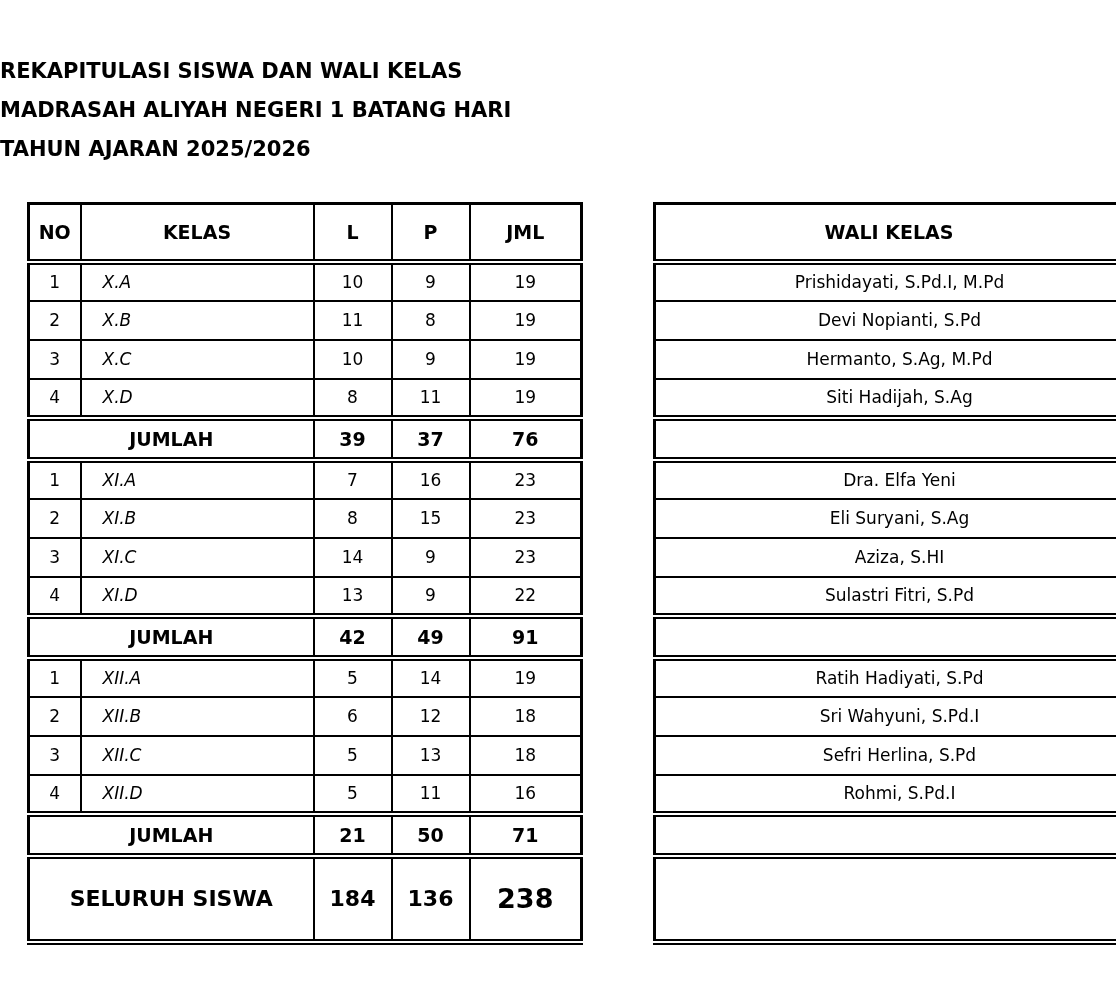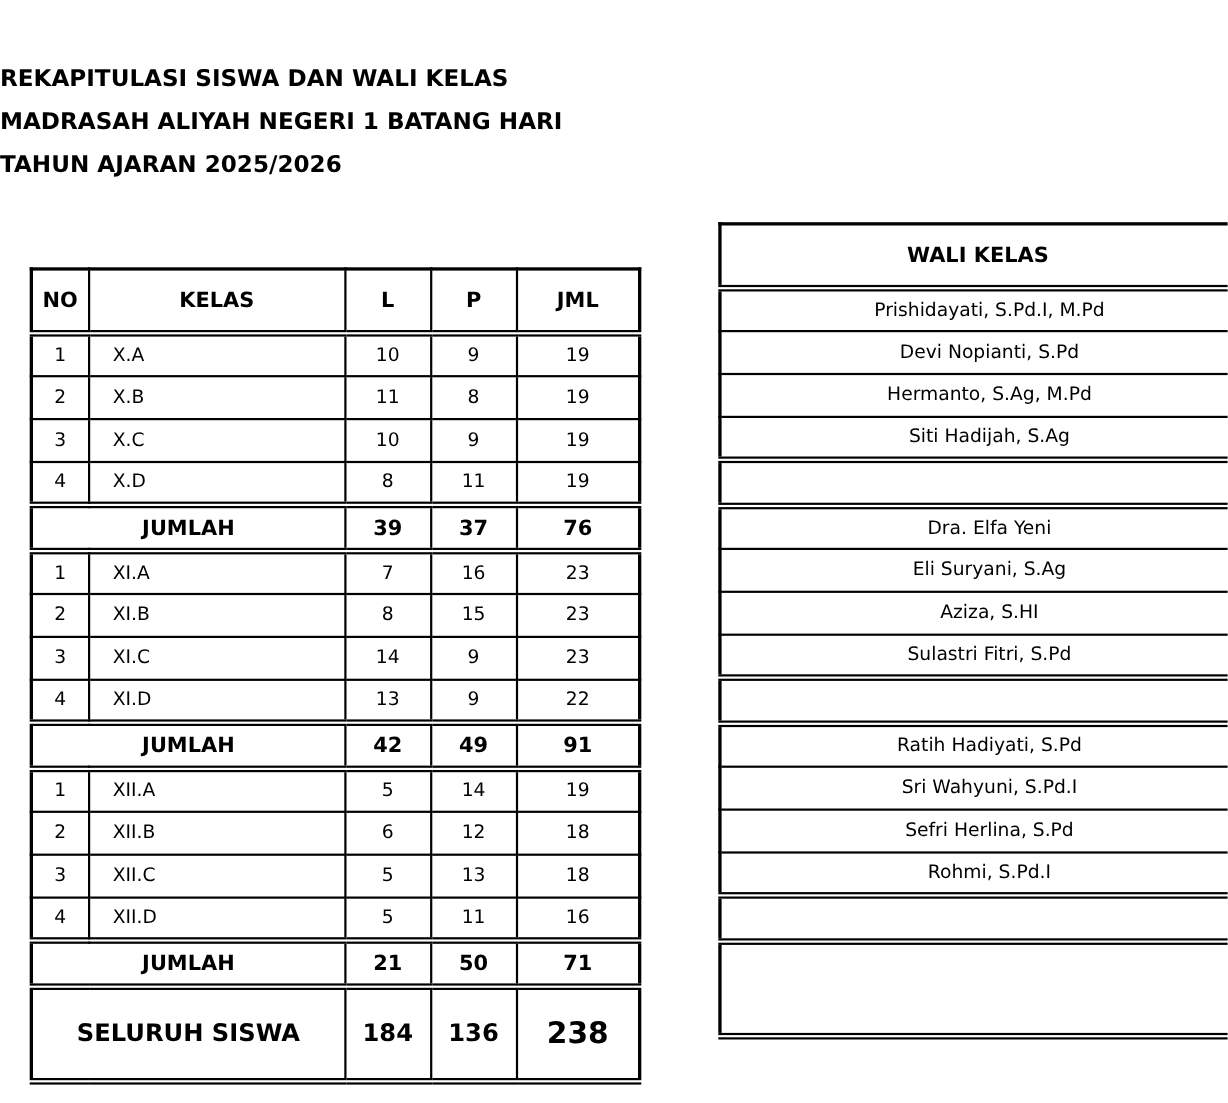--- a/index.html
+++ b/index.html
@@ -24,39 +24,39 @@
     display: flex;
     align-items: flex-start;
     margin: 33px 0 0 27px;
     gap: 45px;
   }
   table {
     border-collapse: collapse;
     table-layout: fixed;
     border: 3px solid #000;
   }
-  table.students { width: 553px; margin-top: 41px; }
+  table.students { width: 553px; }
   table.wali { width: 469px; margin-left: 25px; }
   th, td {
     border: 2px solid #000;
     padding: 0;
     font-size: 17px;
     overflow: hidden;
     white-space: nowrap;
   }
   tr.header-row th {
     height: 58px;
     font-size: 19px;
     font-weight: bold;
     text-align: center;
     border-bottom: 6px double #000;
   }
   tr.data-row td { height: 39px; }
   .c-no   { text-align: center; }
-  .c-kelas { text-align: left; padding-left: 21px; }
+  .c-kelas { text-align: left; padding-left: 21px; font-style: italic; }
   .c-num  { text-align: center; }
   .c-name { text-align: center; padding-left: 21px; }
   tr.total-row td {
     height: 42px;
     font-weight: bold;
     font-size: 19px;
     text-align: center;
     border-top: 6px double #000;
     border-bottom: 6px double #000;
   }

